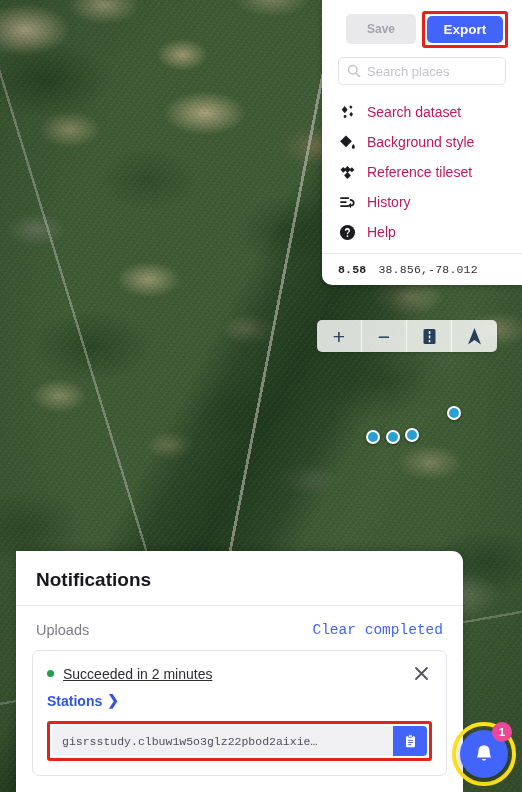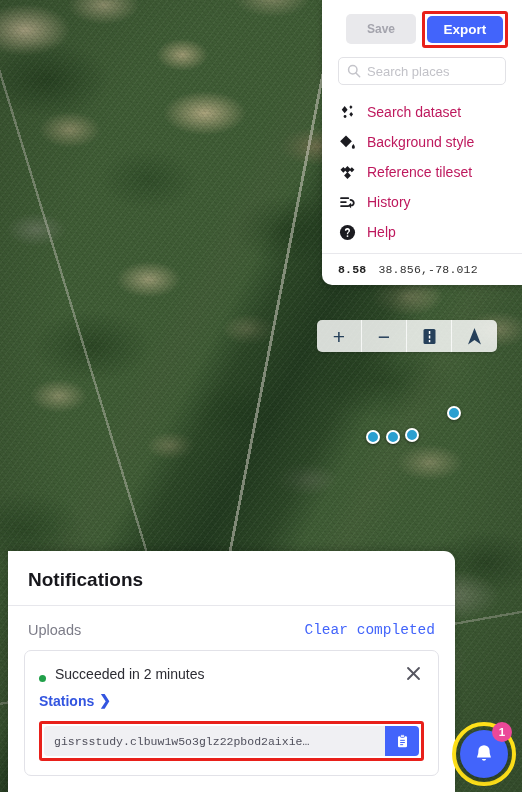--- a/index.html
+++ b/index.html
@@ -250,21 +250,21 @@
     display: flex; align-items: center; justify-content: center;
     cursor: pointer;
     color: #1f3a52;
   }
   .ctrl-btn:last-child { border-right: none; }
   .ctrl-glyph { font-size: 21px; line-height: 1; font-weight: 400; color: #26405a; }
 
   
   .notif-panel {
     position: absolute;
-    left: 8px; bottom: 0;
+    left: 16px; bottom: 0;
     width: 447px;
     background: #ffffff;
     border-top-right-radius: 11px;
     box-shadow: 0 -2px 9px rgba(0,0,0,.2);
     overflow: hidden;
   }
   .notif-header {
     padding: 18px 20px 14px 20px;
     border-bottom: 1px solid #e7e7ec;
   }
@@ -293,22 +293,22 @@
     border: 1px solid #e2e2e8;
     border-radius: 7px;
     padding: 12px 14px 14px 14px;
   }
   .upload-top {
     display: flex;
     align-items: center;
     justify-content: space-between;
   }
   .upload-status {
-    display: flex; align-items: flex-end; gap: 9px;
-    font-size: 14px; color: #2c2c33;
+    display: flex; align-items: center; gap: 9px;
+    font-size: 14px; color: #2c2c33; text-decoration: underline;
   }
   .status-dot {
     width: 7px; height: 7px; border-radius: 50%;
     background: #21a04a; flex: none;
   }
   .close-x {
     background: none; border: none; cursor: pointer;
     color: #55555f; line-height: 0; padding: 2px;
   }
   .stations-row {

